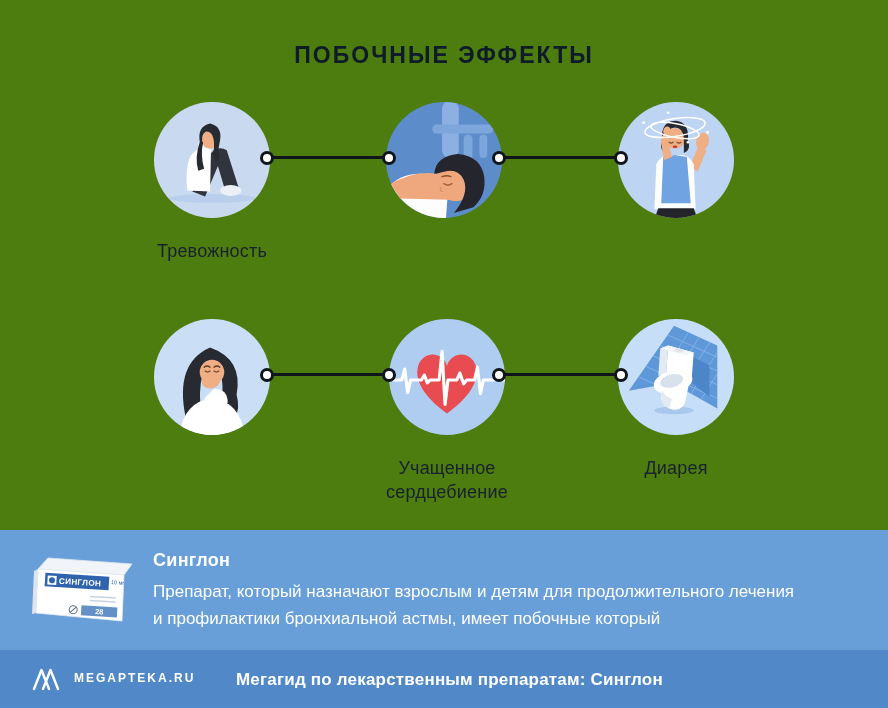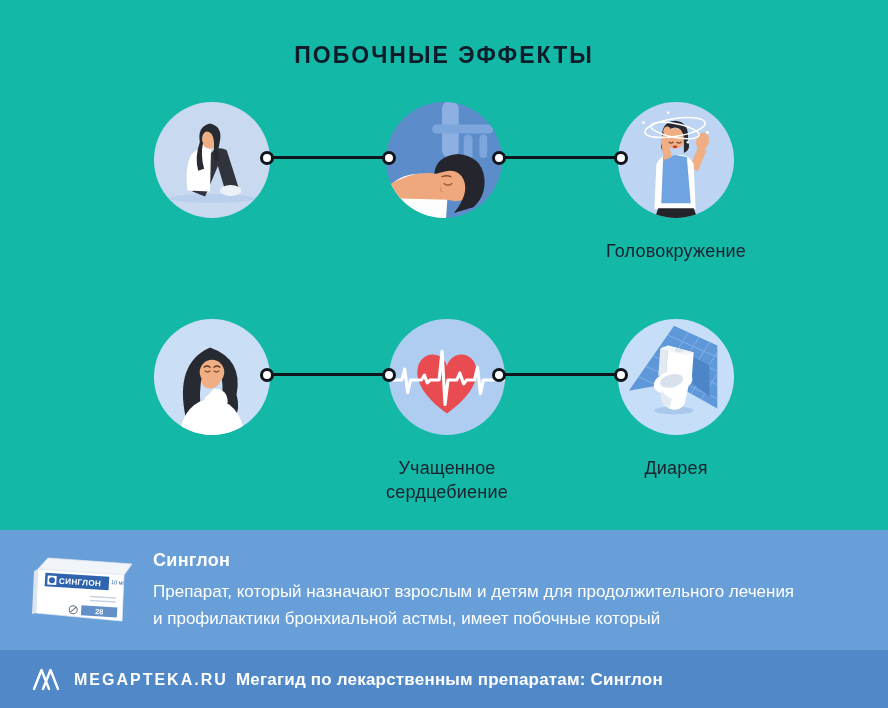--- a/index.html
+++ b/index.html
@@ -1,19 +1,19 @@
 <!DOCTYPE html>
 <html><head>
 <meta charset="utf-8">
 <style>
   * { margin:0; padding:0; box-sizing:border-box; }
   html,body { width:888px; }
   body { font-family:"Liberation Sans", sans-serif; }
 
-  .stage { position:relative; width:888px; height:708px; background:#14b8a6; overflow:hidden; }
+  .stage { position:relative; width:888px; height:708px; background:#4d7c0f; overflow:hidden; }
 
   .title { position:absolute; top:42px; left:0; width:100%; text-align:center;
            font-size:23px; font-weight:800; letter-spacing:2px; color:#0e1b29; }
 
   .effect { position:absolute; width:190px; text-align:center; }
   .e1 { left:117px; top:101px; } .e2 { left:349px; top:101px; } .e3 { left:581px; top:101px; }
   .e4 { left:117px; top:318px; } .e5 { left:352px; top:318px; } .e6 { left:581px; top:318px;text-align:center; }
   .illus { width:118px; height:118px; margin:0 auto; }
   .illus svg { width:118px; height:118px; display:block; }
   .effect figcaption { margin-top:20px; font-size:18px; line-height:24px;
@@ -30,21 +30,21 @@
   .drug-panel { position:absolute; left:0; top:530px; width:888px; height:120px; background:#689fd9; }
   .box { position:absolute; left:32px; top:21px; width:106px; height:78px; }
   .drug-name { position:absolute; left:153px; top:20px; font-size:18px; font-weight:700;
                color:#fff; letter-spacing:.3px; }
   .drug-desc { position:absolute; left:153px; top:48px; font-size:17px; color:#fff;
                line-height:27px; }
   .drug-desc span { display:block; white-space:nowrap; }
 
   .footer { position:absolute; left:0; top:650px; width:888px; height:58px; background:#5189c8; }
   .logo { position:absolute; left:30px; top:16px; width:32px; height:26px; }
-  .brand { position:absolute; left:74px; top:21px; font-size:16px; font-weight:700;
+  .brand { position:absolute; left:74px; top:21px; font-size:12px; font-weight:700;
            color:#fff; letter-spacing:2px; }
   .tagline { position:absolute; left:236px; top:20px; font-size:17px; font-weight:700;
              color:#fff; letter-spacing:.2px;text-align:center; }
 </style>
 </head>
 <body>
 
 <div class="stage">
 
   <h1 class="title">ПОБОЧНЫЕ ЭФФЕКТЫ</h1>
@@ -64,20 +64,21 @@
           <path d="M38 56 Q47 44 59 49 L58 92 L35 91 Q32 70 38 56 Z" fill="#ffffff"></path>
           <path d="M55 35 Q45 37 46 48 L49 62 L58 58 L53 44 Z" fill="#ffffff"></path>
           <circle cx="58" cy="40" r="8.5" fill="#efae84"></circle>
           <ellipse cx="55" cy="30" rx="4" ry="5" fill="#efae84"></ellipse>
           <path d="M48 44 Q44 26 58 23 Q71 26 68 41 L66 52 Q70 58 64 62 Q60 56 62 48 Q63 31 54 31 Q49 33 50 44 Z" fill="#272a31"></path>
           <path d="M48 40 Q42 58 46 71 L52 69 Q48 55 51 42 Z" fill="#272a31"></path>
           <ellipse cx="79" cy="91" rx="11" ry="5.5" fill="#edf1f7"></ellipse>
         </g>
       </svg>
     </div>
+    <figcaption>Тревожность</figcaption>
   </figure>
 
   <figure class="effect e2">
     <div class="illus">
       <svg viewBox="0 0 120 120">
         <defs>
             <clipPath id="clip2">
               <circle cx="60" cy="60" r="59"></circle>
             </clipPath>
           </defs>
@@ -125,21 +126,20 @@
           <ellipse cx="51" cy="31" rx="4" ry="5" fill="#efae84"></ellipse>
           <ellipse cx="59" cy="27" rx="31" ry="9" fill="none" stroke="#ffffff" stroke-width="1.6" transform="rotate(-9 59 27)"></ellipse>
           <ellipse cx="59" cy="30" rx="25" ry="7" fill="none" stroke="#ffffff" stroke-width="1.4" transform="rotate(11 59 30)"></ellipse>
           <circle cx="27" cy="22" r="1.5" fill="#fff"></circle>
             <circle cx="92" cy="32" r="1.5" fill="#fff"></circle>
           <circle cx="52" cy="12" r="1.3" fill="#fff"></circle>
             <circle cx="72" cy="42" r="1.3" fill="#fff"></circle>
         </g>
       </svg>
     </div>
-    <figcaption>Головокружение</figcaption>
   </figure>
 
   <figure class="effect e4">
     <div class="illus">
       <svg viewBox="0 0 120 120">
         <defs>
             <clipPath id="clip4">
               <circle cx="60" cy="60" r="59"></circle>
             </clipPath>
           </defs>

